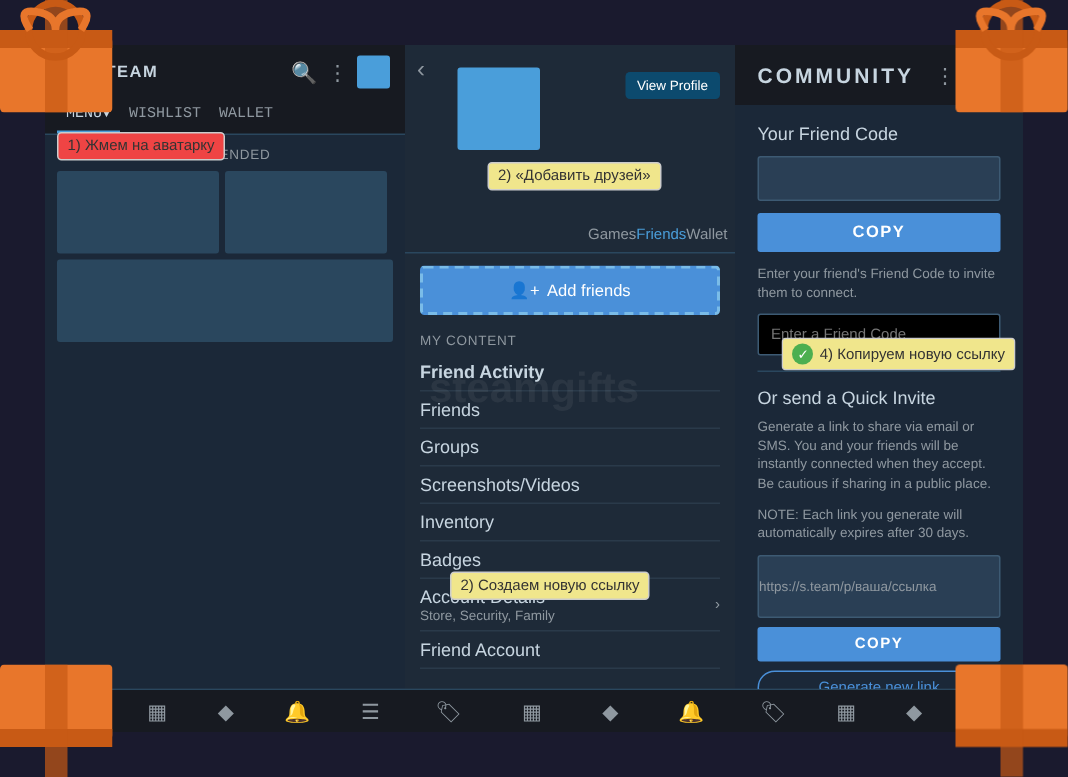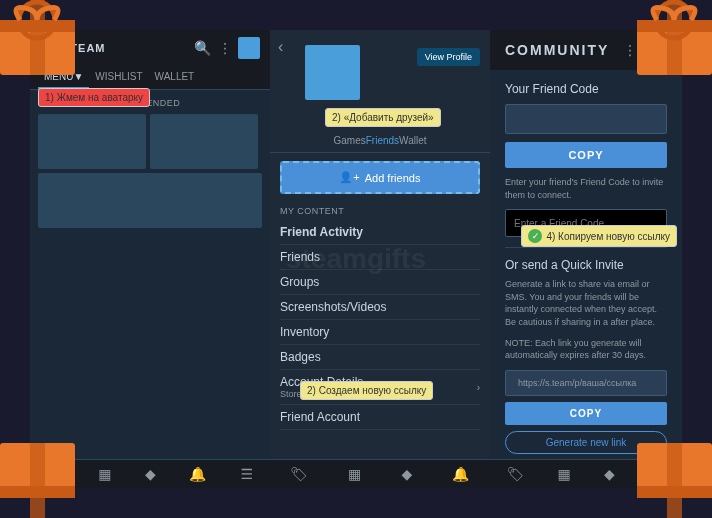--- a/index.html
+++ b/index.html
@@ -82,20 +82,21 @@
       height: 22px;
       background: #4a9eda;
       border-radius: 2px;
     }
 
     .nav-tabs {
       background: #171a21;
       display: flex;
       padding: 0 8px;
       border-bottom: 1px solid #2a475e;
+      font-family: Liberation Mono, monospace;
     }
 
     .nav-tab {
       color: #8f98a0;
       font-size: 10px;
       padding: 5px 6px;
       cursor: pointer;
       text-transform: uppercase;
     }
 
@@ -216,24 +217,24 @@
       font-size: 10px;
       padding: 3px 6px;
       border-radius: 3px;
       white-space: nowrap;
       z-index: 20;
       border: 1px solid #ccc;
     }
 
     .profile-tabs {
       display: flex;
-      justify-content: center;
+      justify-content: flex-end;
       width: 100%;
       padding: 6px 5px;
-      margin-top: 19px;
+      margin-top: 35px;
       border-bottom: 1px solid #2a475e;
     }
 
     .profile-tab {
       color: #8f98a0;
       font-size: 10px;
       cursor: pointer;
     }
 
     .add-friends-btn {
@@ -468,24 +469,24 @@
       justify-content: center;
       color: white;
       font-size: 9px;
     }
 
     .link-url {
       background: #2a3f55;
       border: 1px solid #3d5a73;
       color: #8f98a0;
       font-size: 9px;
-      padding: 4px 12px;
+      padding: 4px 0;
       border-radius: 2px;
       margin-bottom: 6px;
-      height: 26px;
+      height: 42px;
       display: flex;
       align-items: center;
     }
 
     .copy-btn-2 {
       width: 100%;
       background: #4a90d9;
       color: white;
       font-size: 10px;
       padding: 6px;
@@ -698,21 +699,21 @@
       <div class="copy-btn">COPY</div>
 
       <div class="description-text">Enter your friend's Friend Code to invite them to connect.</div>
 
       <input type="text" class="friend-code-input-2" value="" placeholder="Enter a Friend Code" style="">
 
       <div class="divider"></div>
 
       <div class="quick-invite-title">Or send a Quick Invite</div>
 
-      <div class="quick-invite-desc">Generate a link to share via email or SMS. You and your friends will be instantly connected when they accept. Be cautious if sharing in a after place.</div>
+      <div class="quick-invite-desc">Generate a link to share via email or SMS. You and your friends will be instantly connected when they accept. Be cautious if sharing in a public place.</div>
 
       <div class="note-text">NOTE: Each link you generate will automatically expires after 30 days.</div>
 
       
       <div class="tooltip-4">
         <div class="checkmark-circle">✓</div>
         <span>4) Копируем новую ссылку</span>
       </div>
 
       <div class="link-url">https://s.team/p/ваша/ссылка</div>

